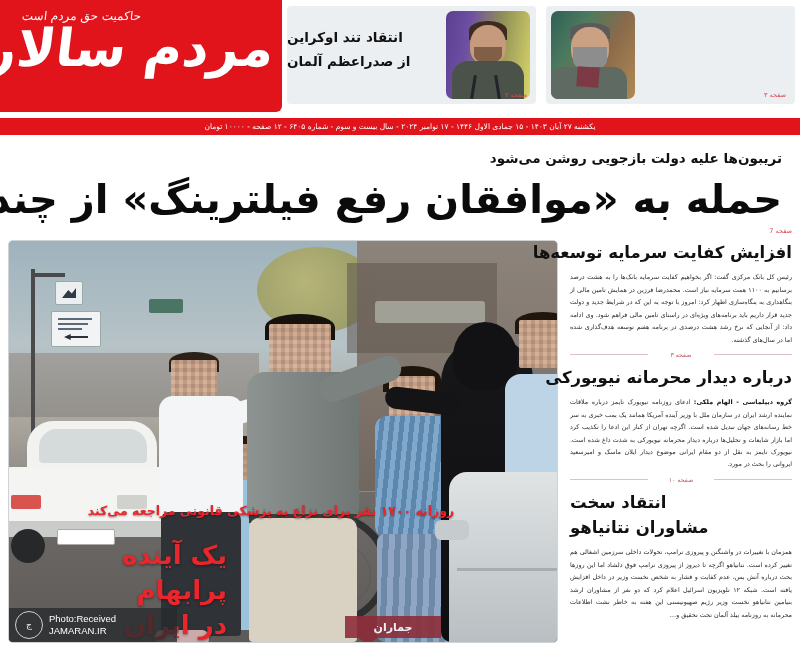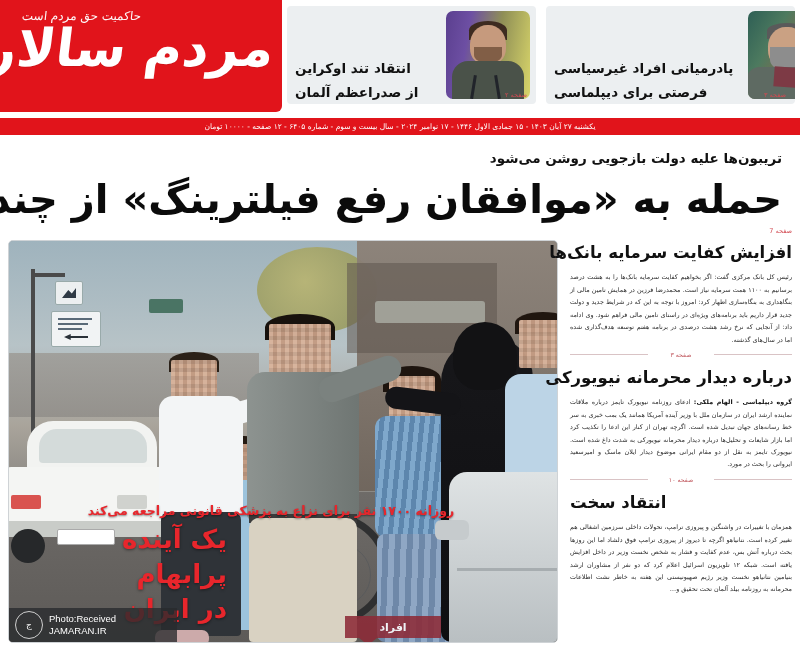--- a/index.html
+++ b/index.html
@@ -28,21 +28,21 @@
     font-family:"DejaVu Sans",sans-serif;transform:skewX(-7deg);
     text-shadow:0 1px 0 rgba(0,0,0,.08);
   }
 
   .teaser{
     position:relative;height:98px;margin:6px 5px 0 5px;background:#eceff1;
     border-radius:4px;flex:1 1 0;display:flex;flex-direction:row-reverse;
     align-items:stretch;overflow:hidden;
   }
   .teaser-txt{
-    flex:1 1 auto;padding:20px 10px 0 8px;text-align:left;direction:rtl;margin-top:31px;
+    flex:1 1 auto;padding:20px 10px 0 0;text-align:left;direction:rtl;
   }
   .teaser-txt .l{
     display:block;font-size:13.5px;font-weight:bold;color:#111;line-height:1.75;
     white-space:nowrap;text-align:left;
   }
   .teaser-pg{
     position:absolute;bottom:5px;right:9px;font-size:6.5px;color:#d24a52;
     letter-spacing:.3px;
   }
   .teaser-photo{
@@ -190,21 +190,21 @@
   .f6 .hdpx{left:14px;top:8px;width:48px;height:48px;}
   .f6 .hair{position:absolute;left:10px;top:0;width:56px;height:22px;border-radius:50% 50% 0 0;background:#20160f;}
 
   
   .ov-kicker{
     position:absolute;left:10px;right:34px;top:262px;text-align:center;
     color:#e8262c;font-size:12.5px;font-weight:bold;white-space:nowrap;
     text-shadow:0 1px 2px rgba(0,0,0,.45);
   }
   .ov-head{
-    position:absolute;left:18px;top:281px;width:200px;text-align:right;
+    position:absolute;left:18px;top:297px;width:200px;text-align:right;
     color:#e8262c;font-size:26px;font-weight:bold;line-height:1.35;
     text-shadow:0 1px 3px rgba(0,0,0,.45);
   }
   .credit{
     position:absolute;left:0;bottom:0;width:168px;height:34px;
     background:rgba(40,42,45,.78);display:flex;align-items:center;gap:6px;
     padding-left:6px;box-sizing:border-box;direction:ltr;
   }
   .credit .logo{
     width:26px;height:26px;border-radius:50%;border:1px solid #cfcfcf;
@@ -267,24 +267,20 @@
         <div class="head"></div>
         <div class="beardp"></div>
         <div class="body"></div>
         <div class="mic a"></div>
         <div class="mic b"></div>
       </div>
       <div class="teaser-pg">صفحه ۲</div>
     </div>
 
     <div class="teaser">
-      <div class="teaser-txt">
-        <span class="l">پادرمیانی افراد غیرسیاسی</span>
-        <span class="l">فرصتی برای دیپلماسی</span>
-      </div>
       <div class="teaser-photo ph2">
         <div class="hair"></div>
         <div class="head"></div>
         <div class="beard"></div>
         <div class="body"></div>
         <div class="collar"></div>
       </div>
       <div class="teaser-pg">صفحه ۳</div>
     </div>
 
@@ -390,44 +386,45 @@
     </div>
 
     <div class="credit">
       <div class="logo">ج</div>
       <div class="lines">
         <div>Photo:Received</div>
         <div>JAMARAN.IR</div>
       </div>
     </div>
 
-    <div class="tag">افراد</div>
+    <div class="tag">جماران</div>
   </div>
 
   <div class="col">
 
     <div class="art">
       <h2>
-        <span>افزایش کفایت سرمایه بانک‌ها</span>
+        <span>افزایش کفایت سرمایه توسعه‌ها</span>
       </h2>
       <p>رئیس کل بانک مرکزی گفت: اگر بخواهیم کفایت سرمایه بانک‌ها را به هشت درصد برسانیم به ۱۱۰۰ همت سرمایه نیاز است. محمدرضا فرزین در همایش تامین مالی از بنگاهداری به بنگاه‌سازی اظهار کرد: امروز با توجه به این که در شرایط جدید و دولت جدید قرار داریم باید برنامه‌های ویژه‌ای در راستای تامین مالی فراهم شود. وی ادامه داد: از آنجایی که نرخ رشد هشت درصدی در برنامه هفتم توسعه هدف‌گذاری شده اما در سال‌های گذشته.</p>
       <span class="pgmark">صفحه ۳</span>
     </div>
 
     <div class="art">
       <h2>
         <span>درباره دیدار محرمانه نیویورکی</span>
       </h2>
       <p><b>گروه دیپلماسی - الهام ملکی:</b> <span>ادعای روزنامه نیویورک تایمز درباره ملاقات نماینده ارشد ایران در سازمان ملل با وزیر آینده آمریکا همانند یک بمب خبری به سر خط رسانه‌های جهان تبدیل شده است. اگرچه تهران از کنار این ادعا را تکذیب کرد اما بازار شایعات و تحلیل‌ها درباره دیدار محرمانه نیویورکی به شدت داغ شده است. نیویورک تایمز به نقل از دو مقام ایرانی موضوع دیدار ایلان ماسک و امیرسعید ایروانی را بحث در مورد.</span></p>
       <span class="pgmark">صفحه ۱۰</span>
     </div>
 
     <div class="art">
       <h2>
         <span>انتقاد سخت</span>
+        <span>مشاوران نتانیاهو</span>
       </h2>
       <p>همزمان با تغییرات در واشنگتن و پیروزی ترامپ، تحولات داخلی سرزمین اشغالی هم تغییر کرده است. نتانیاهو اگرچه تا دیروز از پیروزی ترامپ فوق دلشاد اما این روزها بحث درباره آتش بس، عدم کفایت و فشار به شخص نخست وزیر در داخل افزایش یافته است. شبکه ۱۲ تلویزیون اسرائیل اعلام کرد که دو نفر از مشاوران ارشد بنیامین نتانیاهو نخست وزیر رژیم صهیونیستی این هفته به خاطر نشت اطلاعات محرمانه به روزنامه بیلد آلمان تحت تحقیق و…</p>
 
     </div>
 
   </div>
 
 </div>
 
 </body></html>

